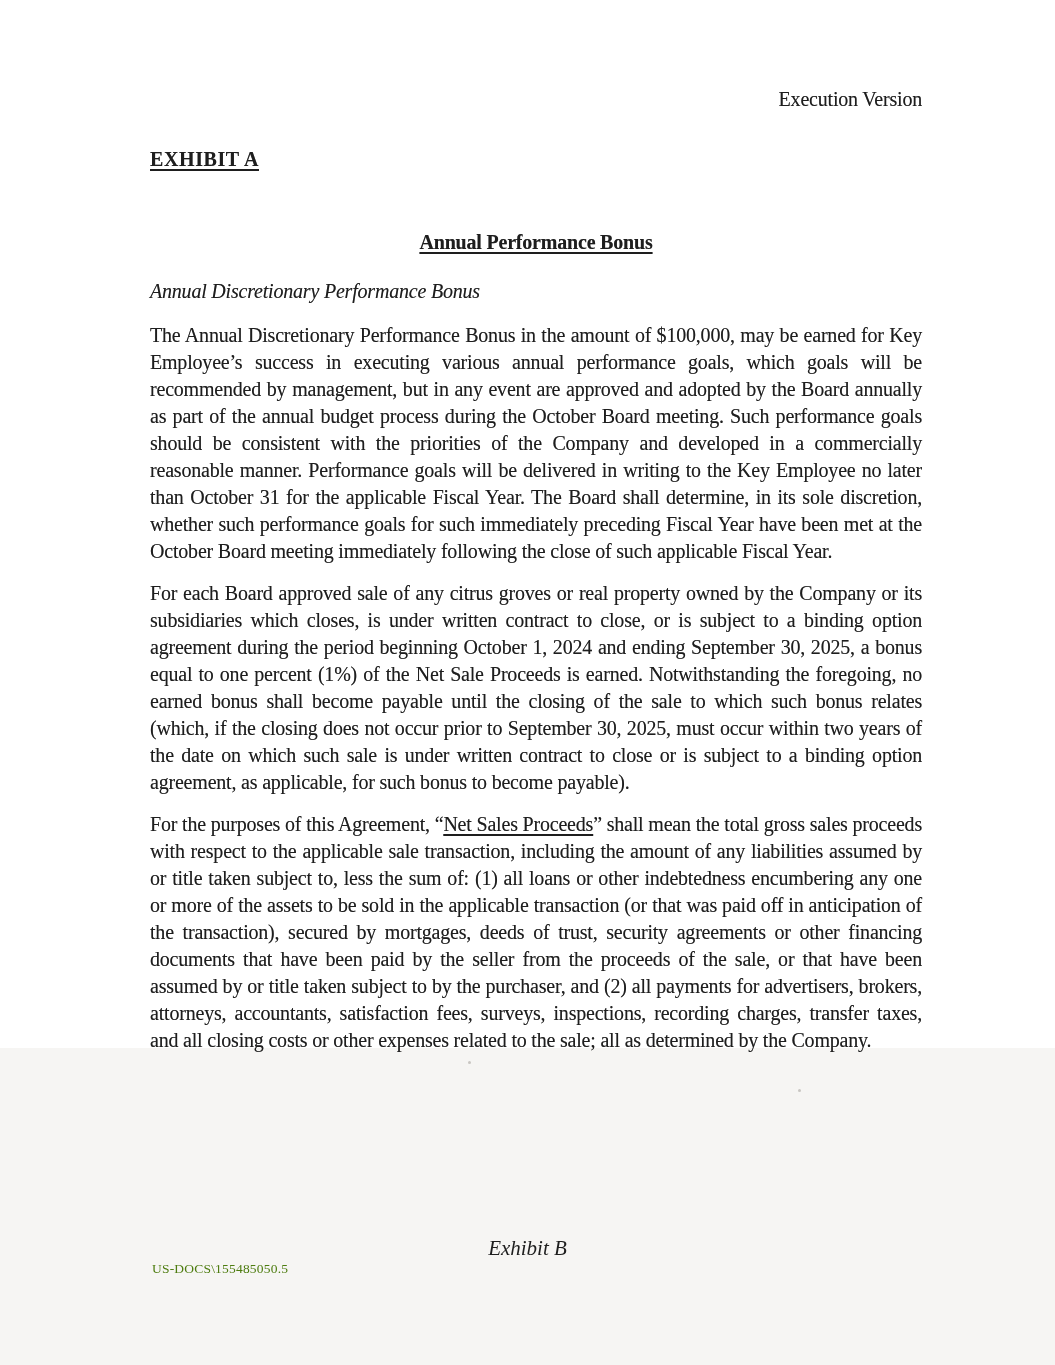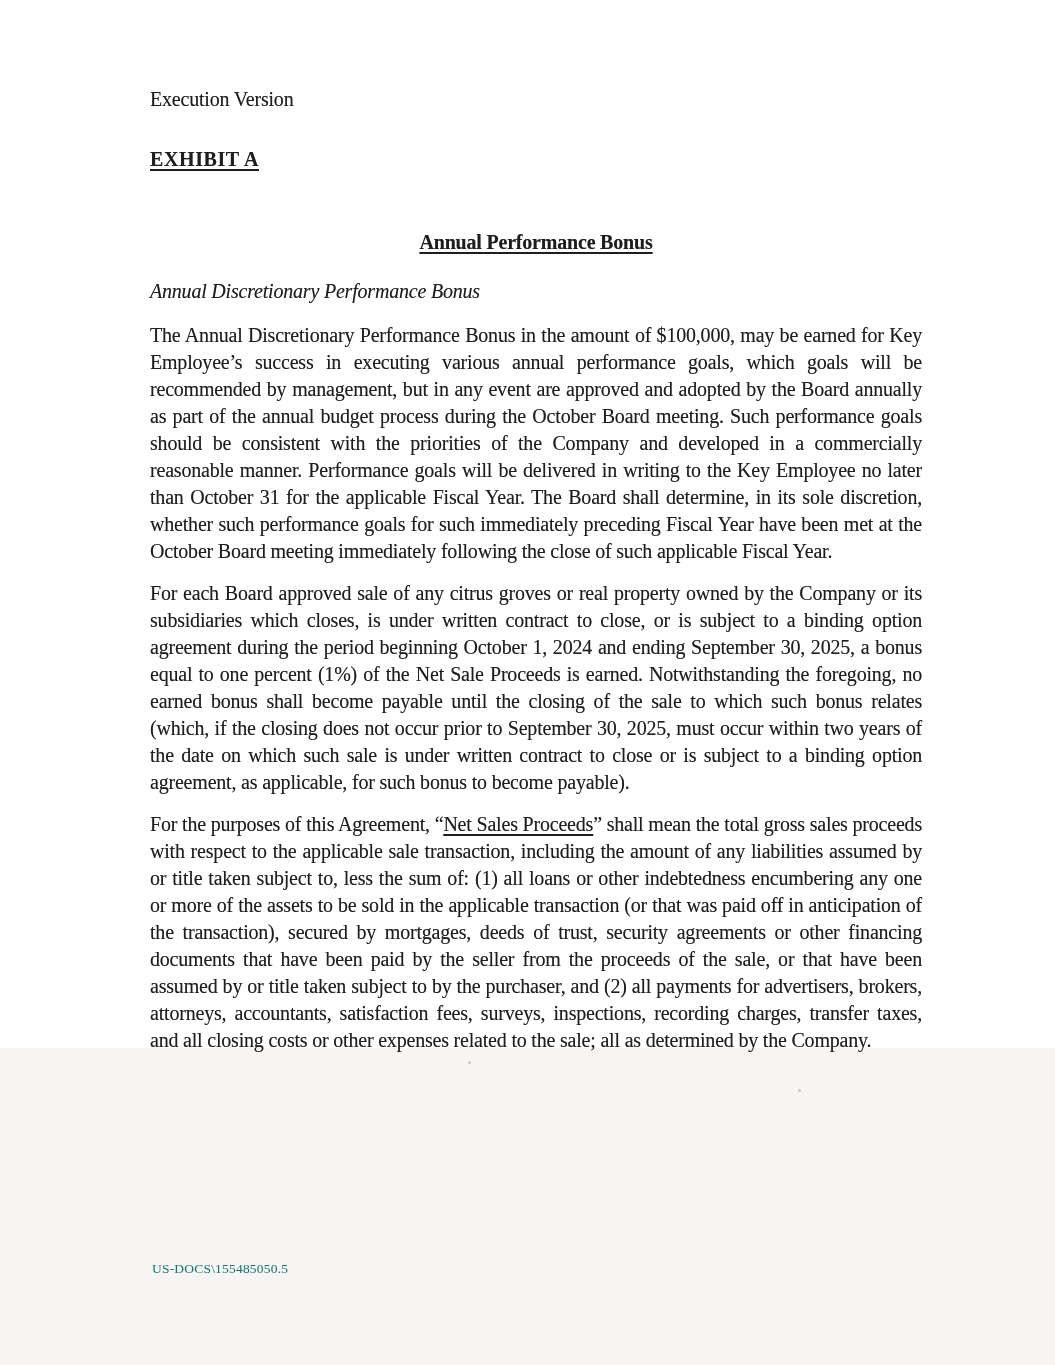--- a/index.html
+++ b/index.html
@@ -41,20 +41,21 @@
     top: 0;
     z-index: 2;
     font-size: 20px;
     line-height: 27px;
     letter-spacing: -0.2px;
     text-align: justify;
     text-shadow: 0 0 0.4px rgba(20,20,20,0.45); 
   }
   .exec-version {
     padding-top: 86px;
+    text-align: right;
   }
   .exhibit-title {
     margin-top: 33px;
     text-align: left;
     font-weight: bold;
     letter-spacing: 0.6px;
     text-decoration: underline;
     text-underline-offset: 3px;
     text-decoration-thickness: 2px;
   }
@@ -91,21 +92,21 @@
     font-style: italic;
     font-size: 21px;
     z-index: 2;
   }
   .footer-docnum {
     position: absolute;
     left: 152px;
     top: 1261px;
     font-size: 13.5px;
     letter-spacing: 0.2px;
-    color: #0f766e;
+    color: #4d7c0f;
     z-index: 2;
   }
 </style>
 </head>
 <body>
 
 <div class="page">
 
   <div class="scan-band"></div>
   <div class="speck" style="left:468px; top:1061px;"></div>
@@ -124,16 +125,17 @@
     <p class="para first-after-heading">The Annual Discretionary Performance Bonus in the amount of $100,000, may be earned for Key Employee’s success in executing various annual performance goals, which goals will be recommended by management, but in any event are approved and adopted by the Board annually as part of the annual budget process during the October Board meeting. Such performance goals should be consistent with the priorities of the Company and developed in a commercially reasonable manner. Performance goals will be delivered in writing to the Key Employee no later than October 31 for the applicable Fiscal Year. The Board shall determine, in its sole discretion, whether such performance goals for such immediately preceding Fiscal Year have been met at the October Board meeting immediately following the close of such applicable Fiscal Year.</p>
 
 
 
     <p class="para">For each Board approved sale of any citrus groves or real property owned by the Company or its subsidiaries which closes, is under written contract to close, or is subject to a binding option agreement during the period beginning October 1, 2024 and ending September 30, 2025, a bonus equal to one percent (1%) of the Net Sale Proceeds is earned. Notwithstanding the foregoing, no earned bonus shall become payable until the closing of the sale to which such bonus relates (which, if the closing does not occur prior to September 30, 2025, must occur within two years of the date on which such sale is under written contract to close or is subject to a binding option agreement, as applicable, for such bonus to become payable).</p>
 
     <p class="para"><span>For the purposes of this Agreement, “</span><span class="defined-term">Net Sales Proceeds</span><span>” shall mean the total gross sales proceeds with respect to the applicable sale transaction, including the amount of any liabilities assumed by or title taken subject to, less the sum of: (1) all loans or other indebtedness encumbering any one or more of the assets to be sold in the applicable transaction (or that was paid off in anticipation of the transaction), secured by mortgages, deeds of trust, security agreements or other financing documents that have been paid by the seller from the proceeds of the sale, or that have been assumed by or title taken subject to by the purchaser, and (2) all payments for advertisers, brokers, attorneys, accountants, satisfaction fees, surveys, inspections, recording charges, transfer taxes, and all closing costs or other expenses related to the sale; all as determined by the Company.</span></p>
 
   </div>
 
+  <div class="footer-exhibit">Exhibit B</div>
 
   <div class="footer-docnum">US-DOCS\155485050.5</div>
 
 </div>
 
 </body></html>

